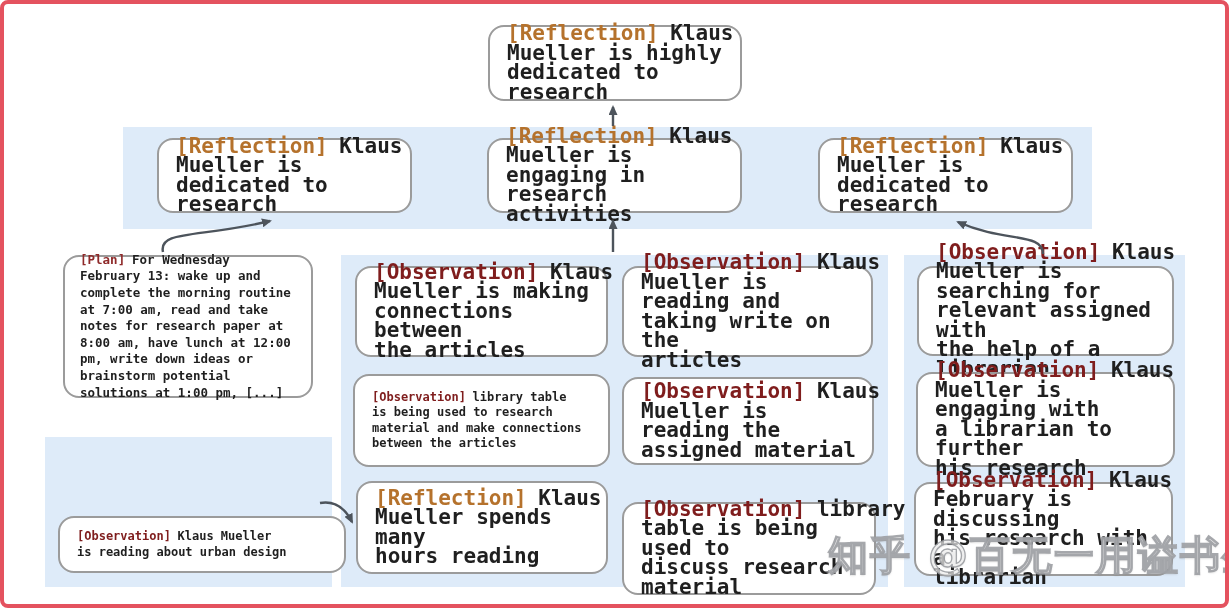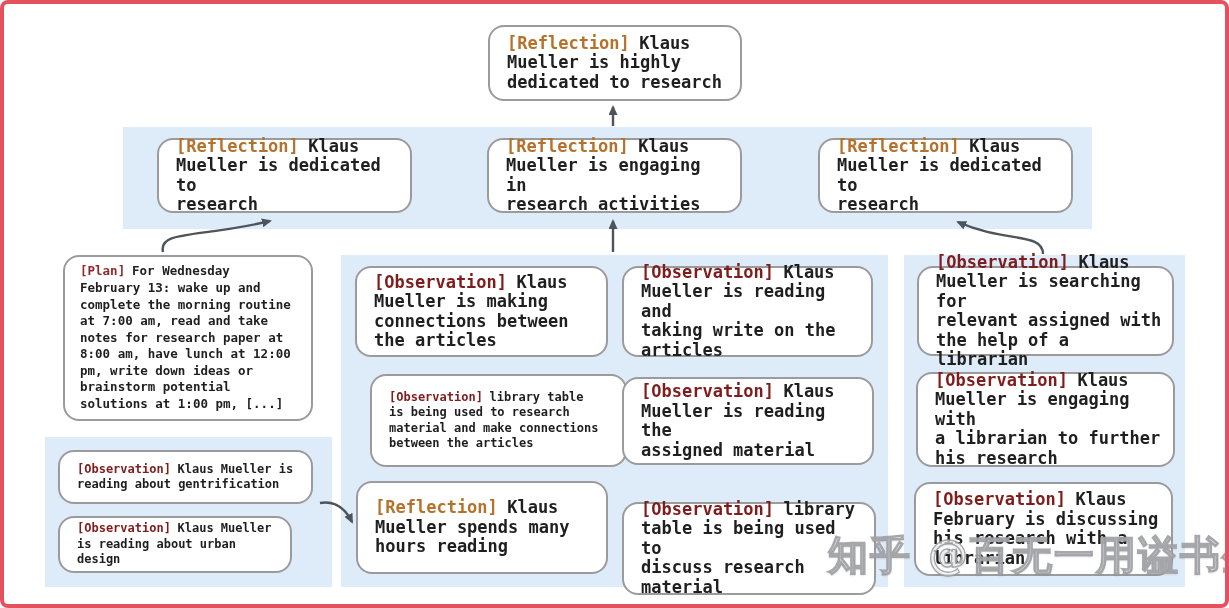--- a/index.html
+++ b/index.html
@@ -28,21 +28,21 @@
     border:2.5px solid #9b9b9b;
     border-radius:16px;
     box-sizing:border-box;
     display:flex;
     align-items:center;
     z-index:10;
     color:#1f1f1f;
     font-weight:bold;
   }
   .inner{padding:0 10px 0 17px;width:100%;box-sizing:border-box;}
-  .lg .inner{font-size:17px;line-height:19.5px;}
+  .lg .inner{font-size:21px;line-height:19.5px;}
   .sm .inner{font-size:12px;line-height:15.5px;}
   .plan-box .inner{font-size:12.5px;line-height:16.6px;padding-left:15px;}
   .txt{white-space:pre-line;}
   .tag{margin-right:0.55em;}
   .tag-reflection{color:#b5722c;}
   .tag-plan{color:#8f2a2a;}
   .tag-observation{color:#7f1d1d;}
   svg.arrows{
     position:absolute;left:0;top:0;width:1229px;height:608px;
     z-index:20;pointer-events:none;
@@ -88,50 +88,46 @@
 Mueller is engaging in
 research activities</span></div>
   </div>
 
   <div class="box lg" style="left:818px;top:138px;width:255px;height:75px">
     <div class="inner"><span class="tag tag-reflection">[Reflection]</span><span class="txt">Klaus
 Mueller is dedicated to
 research</span></div>
   </div>
 
-  <div class="box plan-box" style="left:63px;top:255px;width:250px;height:166px">
+  <div class="box plan-box" style="left:63px;top:255px;width:250px;height:143px">
     <div class="inner"><span class="tag tag-plan">[Plan]</span><span class="txt">For Wednesday
 February 13: wake up and
 complete the morning routine
 at 7:00 am, read and take
 notes for research paper at
 8:00 am, have lunch at 12:00
 pm, write down ideas or
 brainstorm potential
 solutions at 1:00 pm, [...]</span></div>
   </div>
 
-  <div class="box sm" style="left:58px;top:450px;width:255px;height:54px">
-    <div class="inner"><span class="tag tag-observation">[Observation]</span><span class="txt">Klaus Mueller is
-reading about gentrification</span></div>
-  </div>
 
-  <div class="box sm" style="left:58px;top:516px;width:234px;height:57px">
+  <div class="box sm" style="left:58px;top:516px;width:288px;height:57px">
     <div class="inner"><span class="tag tag-observation">[Observation]</span><span class="txt">Klaus Mueller
 is reading about urban design</span></div>
   </div>
 
   <div class="box lg" style="left:355px;top:266px;width:253px;height:91px">
     <div class="inner"><span class="tag tag-observation">[Observation]</span><span class="txt">Klaus
 Mueller is making
 connections between
 the articles</span></div>
   </div>
 
-  <div class="box sm" style="left:370px;top:374px;width:257px;height:93px">
+  <div class="box sm" style="left:353px;top:374px;width:257px;height:93px">
     <div class="inner"><span class="tag tag-observation">[Observation]</span><span class="txt">library table
 is being used to research
 material and make connections
 between the articles</span></div>
   </div>
 
   <div class="box lg" style="left:356px;top:481px;width:252px;height:93px">
     <div class="inner"><span class="tag tag-reflection">[Reflection]</span><span class="txt">Klaus
 Mueller spends many
 hours reading</span></div>

